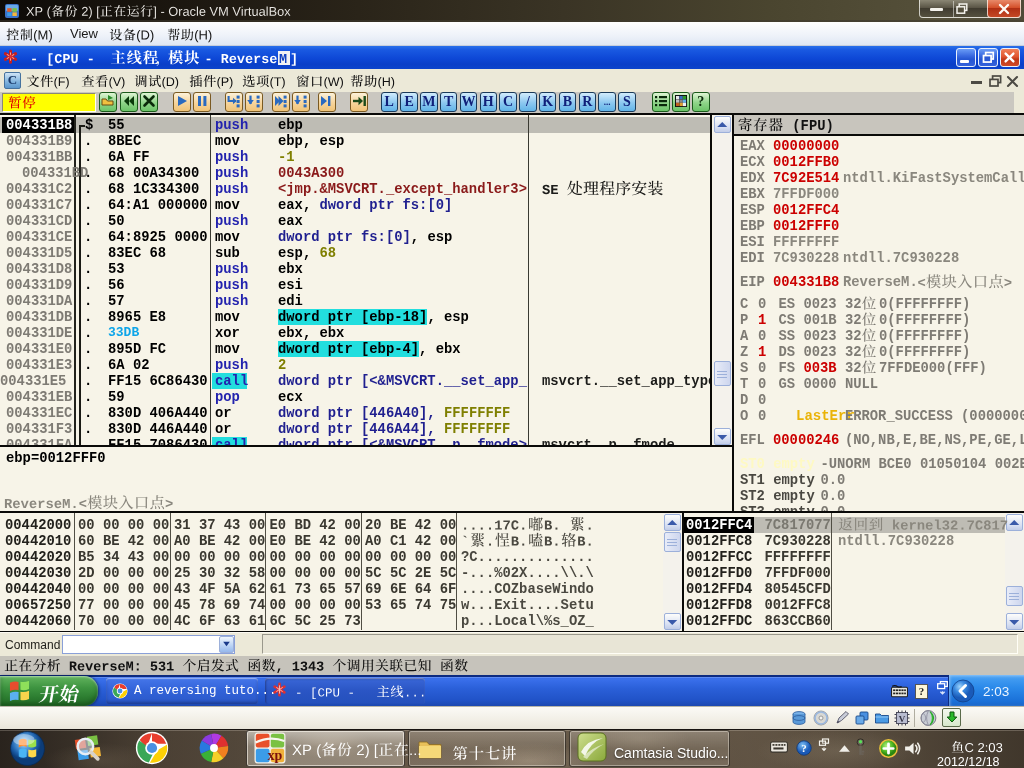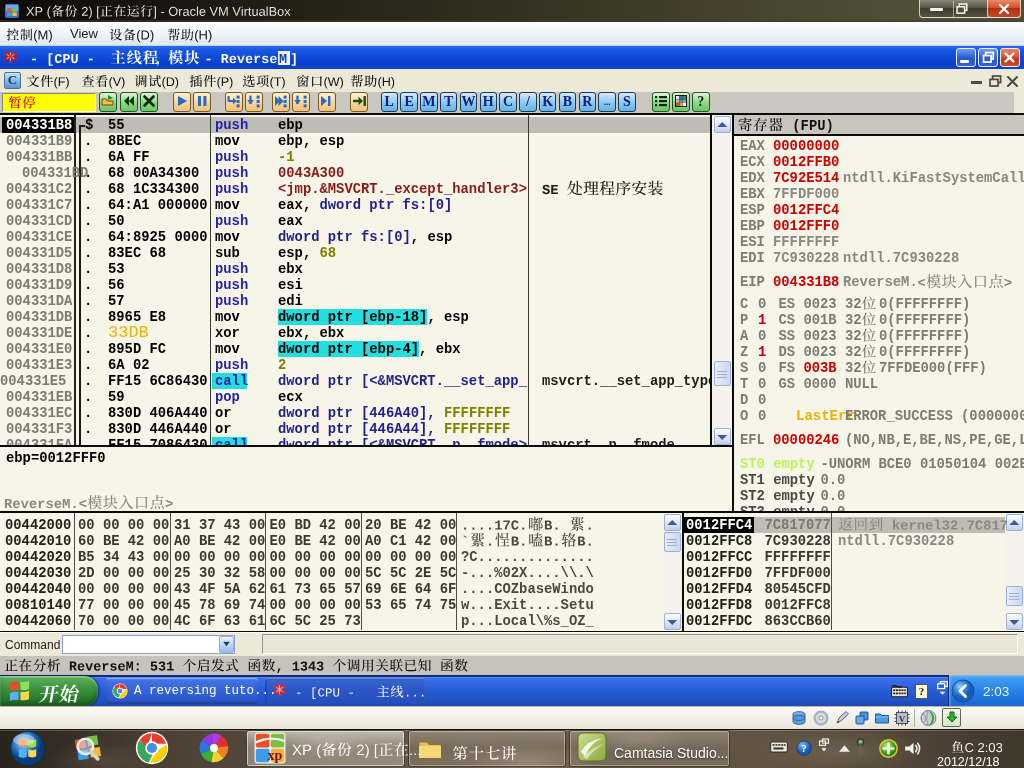--- a/index.html
+++ b/index.html
@@ -320,21 +320,21 @@
     </div>
     <div style="position:absolute;left:215px;top:194px;height:16px;font-family:'Liberation Mono',monospace;font-weight:700;font-size:13.83px;line-height:16px;white-space:pre;color:#000;">mov</div>
     <div style="position:absolute;left:278px;top:194px;width:250px;height:16px;overflow:hidden;">
       <div style="position:absolute;left:0px;top:0;width:149.4px;height:16px;background:#22dede;"></div>
       <div style="position:absolute;left:0px;top:0;font-family:'Liberation Mono',monospace;font-weight:700;font-size:13.83px;line-height:16px;white-space:pre;color:#000000;">dword ptr [ebp-18]</div>
       <div style="position:absolute;left:149.4px;top:0;font-family:'Liberation Mono',monospace;font-weight:700;font-size:13.83px;line-height:16px;white-space:pre;color:#000000;">, esp</div>
     </div>
     <div style="position:absolute;left:6px;top:210px;height:16px;font-family:'Liberation Mono',monospace;font-weight:700;font-size:13.83px;line-height:16px;white-space:pre;color:#7e7b74;">004331DE</div>
     <div style="position:absolute;left:84px;top:210px;height:16px;font-family:'Liberation Mono',monospace;font-weight:700;font-size:13.83px;line-height:16px;white-space:pre;color:#000;">.</div>
     <div style="position:absolute;left:108px;top:210px;width:100px;height:16px;overflow:hidden;">
-      <div style="font-family:'Liberation Mono',monospace;font-weight:400;font-size:17px;line-height:16px;white-space:pre;color:#eab308;position:absolute;">33DB</div>
+      <div style="font-family:'Liberation Mono',monospace;font-weight:700;font-size:13px;line-height:16px;white-space:pre;color:#0ea5e9;position:absolute;">33DB</div>
     </div>
     <div style="position:absolute;left:215px;top:210px;height:16px;font-family:'Liberation Mono',monospace;font-weight:700;font-size:13.83px;line-height:16px;white-space:pre;color:#000;">xor</div>
     <div style="position:absolute;left:278px;top:210px;width:250px;height:16px;overflow:hidden;">
       <div style="position:absolute;left:0px;top:0;font-family:'Liberation Mono',monospace;font-weight:700;font-size:13.83px;line-height:16px;white-space:pre;color:#000000;">ebx, ebx</div>
     </div>
     <div style="position:absolute;left:6px;top:226px;height:16px;font-family:'Liberation Mono',monospace;font-weight:700;font-size:13.83px;line-height:16px;white-space:pre;color:#7e7b74;">004331E0</div>
     <div style="position:absolute;left:84px;top:226px;height:16px;font-family:'Liberation Mono',monospace;font-weight:700;font-size:13.83px;line-height:16px;white-space:pre;color:#000;">.</div>
     <div style="position:absolute;left:108px;top:226px;width:100px;height:16px;overflow:hidden;">
       <div style="font-family:'Liberation Mono',monospace;font-weight:700;font-size:13.83px;line-height:16px;white-space:pre;color:#000;position:absolute;">895D FC</div>
     </div>
@@ -464,21 +464,21 @@
 <div style="position:absolute;left:844.9px;top:376px;height:16px;font-family:'Liberation Mono',monospace;font-weight:700;font-size:13.83px;line-height:16px;white-space:pre;color:#7e7b74;">NULL</div>
 <div style="position:absolute;left:740px;top:392px;height:16px;font-family:'Liberation Mono',monospace;font-weight:700;font-size:13.83px;line-height:16px;white-space:pre;color:#7e7b74;">D</div>
 <div style="position:absolute;left:758px;top:392px;height:16px;font-family:'Liberation Mono',monospace;font-weight:700;font-size:13.83px;line-height:16px;white-space:pre;color:#7e7b74;">0</div>
 <div style="position:absolute;left:740px;top:408px;height:16px;font-family:'Liberation Mono',monospace;font-weight:700;font-size:13.83px;line-height:16px;white-space:pre;color:#7e7b74;">O</div>
 <div style="position:absolute;left:758px;top:408px;height:16px;font-family:'Liberation Mono',monospace;font-weight:700;font-size:13.83px;line-height:16px;white-space:pre;color:#7e7b74;">0</div>
 <div style="position:absolute;left:796px;top:408px;height:16px;font-family:'Liberation Mono',monospace;font-weight:700;font-size:14px;line-height:16px;white-space:pre;color:#eab308;">LastErr</div>
 <div style="position:absolute;left:844.9px;top:408px;height:16px;font-family:'Liberation Mono',monospace;font-weight:700;font-size:13.83px;line-height:16px;white-space:pre;color:#7e7b74;">ERROR_SUCCESS (00000000</div>
 <div style="position:absolute;left:740px;top:432px;height:16px;font-family:'Liberation Mono',monospace;font-weight:700;font-size:13.83px;line-height:16px;white-space:pre;color:#7e7b74;">EFL</div>
 <div style="position:absolute;left:773px;top:432px;height:16px;font-family:'Liberation Mono',monospace;font-weight:700;font-size:13.83px;line-height:16px;white-space:pre;color:#cc0000;">00000246</div>
 <div style="position:absolute;left:844.9px;top:432px;height:16px;font-family:'Liberation Mono',monospace;font-weight:700;font-size:13.83px;line-height:16px;white-space:pre;color:#7e7b74;">(NO,NB,E,BE,NS,PE,GE,LE</div>
-<div style="position:absolute;left:740px;top:456px;height:16px;font-family:'Liberation Mono',monospace;font-weight:700;font-size:13.83px;line-height:16px;white-space:pre;color:#bef264;">ST0 empty</div>
+<div style="position:absolute;left:740px;top:456px;height:16px;font-family:'Liberation Mono',monospace;font-weight:700;font-size:13.83px;line-height:16px;white-space:pre;color:#fef9c3;">ST0 empty</div>
 <div style="position:absolute;left:820.4px;top:456px;height:16px;font-family:'Liberation Mono',monospace;font-weight:700;font-size:13.83px;line-height:16px;white-space:pre;color:#7e7b74;">-UNORM BCE0 01050104 002E0</div>
 <div style="position:absolute;left:740px;top:472px;height:16px;font-family:'Liberation Mono',monospace;font-weight:700;font-size:13.83px;line-height:16px;white-space:pre;color:#4a4842;">ST1 empty</div>
 <div style="position:absolute;left:820.4px;top:472px;height:16px;font-family:'Liberation Mono',monospace;font-weight:700;font-size:13.83px;line-height:16px;white-space:pre;color:#7e7b74;">0.0</div>
 <div style="position:absolute;left:740px;top:488px;height:16px;font-family:'Liberation Mono',monospace;font-weight:700;font-size:13.83px;line-height:16px;white-space:pre;color:#4a4842;">ST2 empty</div>
 <div style="position:absolute;left:820.4px;top:488px;height:16px;font-family:'Liberation Mono',monospace;font-weight:700;font-size:13.83px;line-height:16px;white-space:pre;color:#7e7b74;">0.0</div>
 <div style="position:absolute;left:740px;top:504px;height:16px;font-family:'Liberation Mono',monospace;font-weight:700;font-size:13.83px;line-height:16px;white-space:pre;color:#4a4842;">ST3 empty</div>
 <div style="position:absolute;left:820.4px;top:504px;height:16px;font-family:'Liberation Mono',monospace;font-weight:700;font-size:13.83px;line-height:16px;white-space:pre;color:#7e7b74;">0.0</div>
 <div style="position:absolute;left:733px;top:513px;width:291px;height:9px;background:#f7f4e8;"></div>
 <div style="position:absolute;left:733px;top:511px;width:291px;height:2px;background:#0a0a08;"></div>
 <div style="position:absolute;left:5px;top:517px;height:16px;font-family:'Liberation Mono',monospace;font-weight:700;font-size:13.83px;line-height:16px;white-space:pre;color:#22211c;">00442000</div>
@@ -502,21 +502,21 @@
 <div style="position:absolute;left:174px;top:565px;height:16px;font-family:'Liberation Mono',monospace;font-weight:700;font-size:13.83px;line-height:16px;white-space:pre;color:#3a3830;">25 30 32 58</div>
 <div style="position:absolute;left:269.5px;top:565px;height:16px;font-family:'Liberation Mono',monospace;font-weight:700;font-size:13.83px;line-height:16px;white-space:pre;color:#3a3830;">00 00 00 00</div>
 <div style="position:absolute;left:365px;top:565px;height:16px;font-family:'Liberation Mono',monospace;font-weight:700;font-size:13.83px;line-height:16px;white-space:pre;color:#3a3830;">5C 5C 2E 5C</div>
 <div style="position:absolute;left:461px;top:565px;height:16px;font-family:'Liberation Mono',monospace;font-weight:700;font-size:13.83px;line-height:16px;white-space:pre;color:#4a4840;">-...%02X....\\.\</div>
 <div style="position:absolute;left:5px;top:581px;height:16px;font-family:'Liberation Mono',monospace;font-weight:700;font-size:13.83px;line-height:16px;white-space:pre;color:#22211c;">00442040</div>
 <div style="position:absolute;left:78px;top:581px;height:16px;font-family:'Liberation Mono',monospace;font-weight:700;font-size:13.83px;line-height:16px;white-space:pre;color:#3a3830;">00 00 00 00</div>
 <div style="position:absolute;left:174px;top:581px;height:16px;font-family:'Liberation Mono',monospace;font-weight:700;font-size:13.83px;line-height:16px;white-space:pre;color:#3a3830;">43 4F 5A 62</div>
 <div style="position:absolute;left:269.5px;top:581px;height:16px;font-family:'Liberation Mono',monospace;font-weight:700;font-size:13.83px;line-height:16px;white-space:pre;color:#3a3830;">61 73 65 57</div>
 <div style="position:absolute;left:365px;top:581px;height:16px;font-family:'Liberation Mono',monospace;font-weight:700;font-size:13.83px;line-height:16px;white-space:pre;color:#3a3830;">69 6E 64 6F</div>
 <div style="position:absolute;left:461px;top:581px;height:16px;font-family:'Liberation Mono',monospace;font-weight:700;font-size:13.83px;line-height:16px;white-space:pre;color:#4a4840;">....COZbaseWindo</div>
-<div style="position:absolute;left:5px;top:597px;height:16px;font-family:'Liberation Mono',monospace;font-weight:700;font-size:13.83px;line-height:16px;white-space:pre;color:#22211c;">00810140</div>
+<div style="position:absolute;left:5px;top:597px;height:16px;font-family:'Liberation Mono',monospace;font-weight:700;font-size:13.83px;line-height:16px;white-space:pre;color:#22211c;">00657250</div>
 <div style="position:absolute;left:78px;top:597px;height:16px;font-family:'Liberation Mono',monospace;font-weight:700;font-size:13.83px;line-height:16px;white-space:pre;color:#3a3830;">77 00 00 00</div>
 <div style="position:absolute;left:174px;top:597px;height:16px;font-family:'Liberation Mono',monospace;font-weight:700;font-size:13.83px;line-height:16px;white-space:pre;color:#3a3830;">45 78 69 74</div>
 <div style="position:absolute;left:269.5px;top:597px;height:16px;font-family:'Liberation Mono',monospace;font-weight:700;font-size:13.83px;line-height:16px;white-space:pre;color:#3a3830;">00 00 00 00</div>
 <div style="position:absolute;left:365px;top:597px;height:16px;font-family:'Liberation Mono',monospace;font-weight:700;font-size:13.83px;line-height:16px;white-space:pre;color:#3a3830;">53 65 74 75</div>
 <div style="position:absolute;left:461px;top:597px;height:16px;font-family:'Liberation Mono',monospace;font-weight:700;font-size:13.83px;line-height:16px;white-space:pre;color:#4a4840;">w...Exit....Setu</div>
 <div style="position:absolute;left:5px;top:613px;height:16px;font-family:'Liberation Mono',monospace;font-weight:700;font-size:13.83px;line-height:16px;white-space:pre;color:#22211c;">00442060</div>
 <div style="position:absolute;left:78px;top:613px;height:16px;font-family:'Liberation Mono',monospace;font-weight:700;font-size:13.83px;line-height:16px;white-space:pre;color:#3a3830;">70 00 00 00</div>
 <div style="position:absolute;left:174px;top:613px;height:16px;font-family:'Liberation Mono',monospace;font-weight:700;font-size:13.83px;line-height:16px;white-space:pre;color:#3a3830;">4C 6F 63 61</div>
 <div style="position:absolute;left:269.5px;top:613px;height:16px;font-family:'Liberation Mono',monospace;font-weight:700;font-size:13.83px;line-height:16px;white-space:pre;color:#3a3830;">6C 5C 25 73</div>
 <div style="position:absolute;left:365px;top:613px;height:16px;font-family:'Liberation Mono',monospace;font-weight:700;font-size:13.83px;line-height:16px;white-space:pre;color:#3a3830;margin-top:44px;">5F 4F 5A 5F</div>

